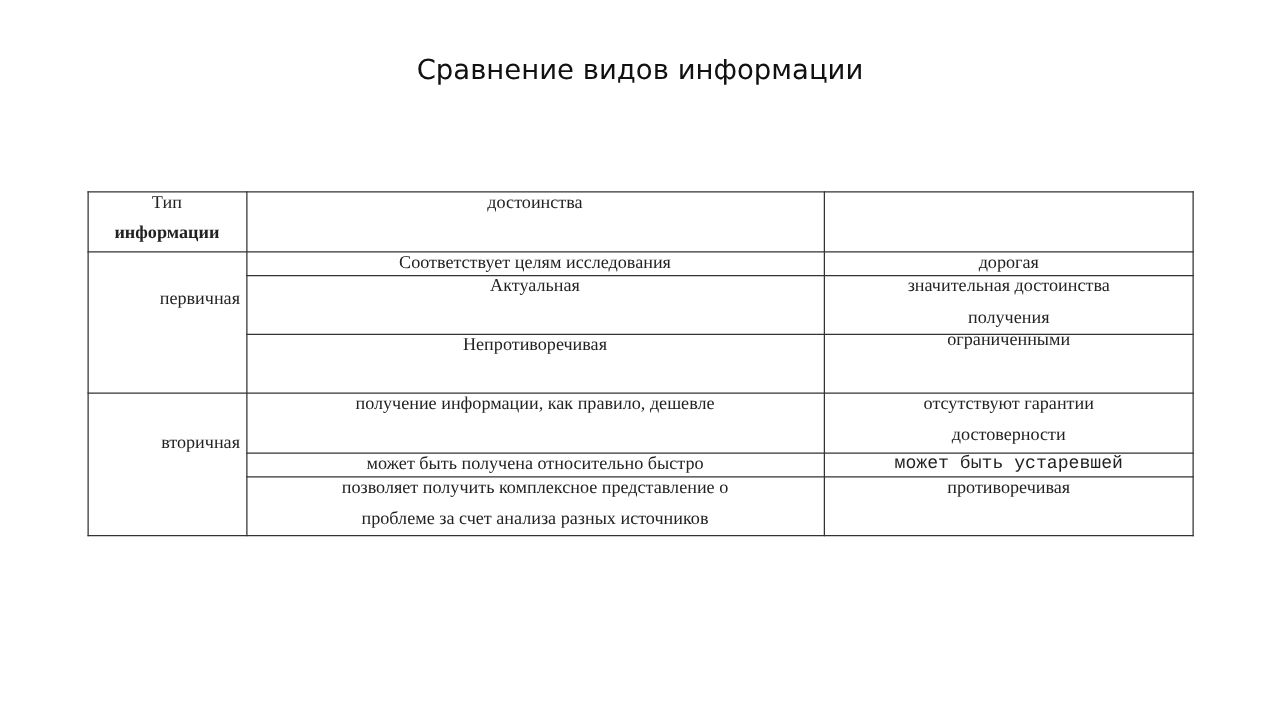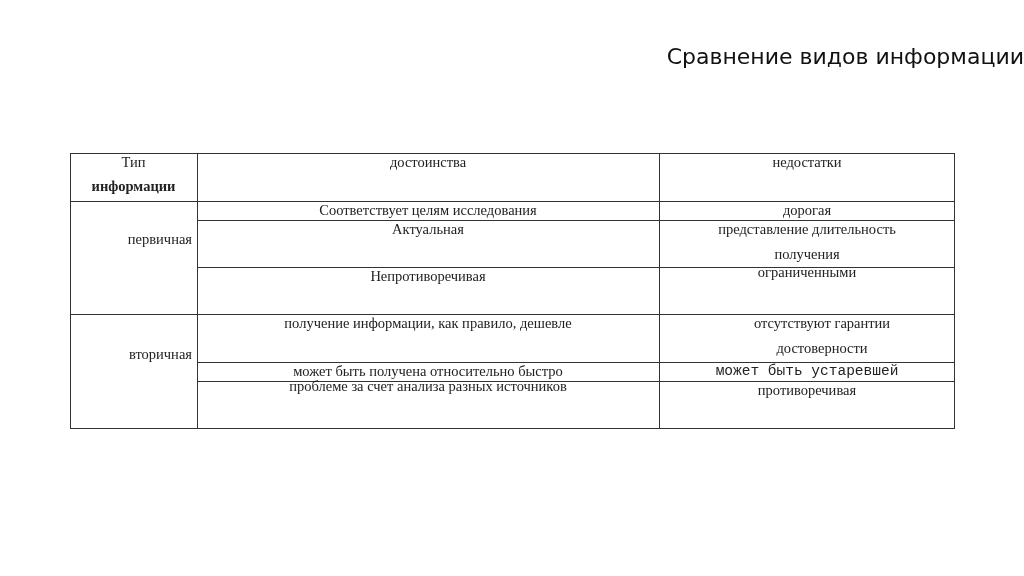--- a/index.html
+++ b/index.html
@@ -1,18 +1,18 @@
 <!DOCTYPE html>
 <html><head>
   <meta charset="utf-8">
   <style>
     html, body { margin: 0; padding: 0; background: #ffffff; }
     body { width: 1024px; height: 576px; position: relative; overflow: hidden; }
     .title {
-      position: absolute; left: 0; top: 44px; width: 1024px; text-align: right;
+      position: absolute; left: 0; top: 44px; width: 1024px; text-align: center;
       font-family: "DejaVu Sans", sans-serif; font-size: 22px; color: #111;
       letter-spacing: 0px;
     }
     .grid { position: absolute; left: 70px; top: 153px; width: 885px; height: 284px; }
     .line { position: absolute; background: #333; }
     .cell {
       position: absolute; font-family: "Liberation Serif", serif; font-size: 14.5px;
       color: #222; text-align: center; line-height: 29px;
     }
   </style>
@@ -37,44 +37,44 @@
   <div class="line" style="left:127px;top:67px;width:758px;height:1px;"></div>
   <div class="line" style="left:127px;top:114px;width:758px;height:1px;"></div>
   <div class="line" style="left:127px;top:209px;width:758px;height:1px;"></div>
   <div class="line" style="left:127px;top:228px;width:758px;height:1px;"></div>
 
   <div class="cell" style="left:0;top:-5px;width:127px;">
     <div>Тип</div>
     <div style="margin-top:-5px;font-weight:bold;">информации</div>
   </div>
   <div class="cell" style="left:127px;top:-5px;width:462px;">достоинства</div>
-  <div class="cell" style="left:589px;top:-5px;width:296px;">недостатки</div>
 
   <div class="cell" style="left:0;top:72px;width:122px;text-align:right;">первичная</div>
   <div class="cell" style="left:127px;top:43px;width:462px;">Соответствует целям исследования</div>
   <div class="cell" style="left:589px;top:43px;width:296px;">дорогая</div>
 
   <div class="cell" style="left:127px;top:62px;width:462px;">Актуальная</div>
   <div class="cell" style="left:589px;top:62px;width:296px;">
-    <div>представление длительность</div>
+    <div>значительная достоинства</div>
     <div style="margin-top:-4px;">получения</div>
   </div>
 
   <div class="cell" style="left:127px;top:109px;width:462px;">Непротиворечивая</div>
   <div class="cell" style="left:589px;top:109px;width:296px;">
     <div style="margin-top:-4px;">ограниченными</div>
   </div>
 
   <div class="cell" style="left:0;top:187px;width:122px;text-align:right;">вторичная</div>
   <div class="cell" style="left:127px;top:156px;width:462px;">получение информации, как правило, дешевле</div>
-  <div class="cell" style="left:589px;top:156px;width:296px;margin-left:15px;">
+  <div class="cell" style="left:589px;top:156px;width:296px;">
     <div>отсутствуют гарантии</div>
     <div style="margin-top:-4px;">достоверности</div>
   </div>
 
   <div class="cell" style="left:127px;top:204px;width:462px;">может быть получена относительно быстро</div>
   <div class="cell" style="left:589px;top:204px;width:296px;font-family:Liberation Mono, monospace;">может быть устаревшей</div>
 
   <div class="cell" style="left:127px;top:223px;width:462px;">
+    <div>позволяет получить комплексное представление о</div>
     <div style="margin-top:-4px;">проблеме за счет анализа разных источников</div>
   </div>
   <div class="cell" style="left:589px;top:223px;width:296px;">противоречивая</div>
 </div>
 
 </body></html>

